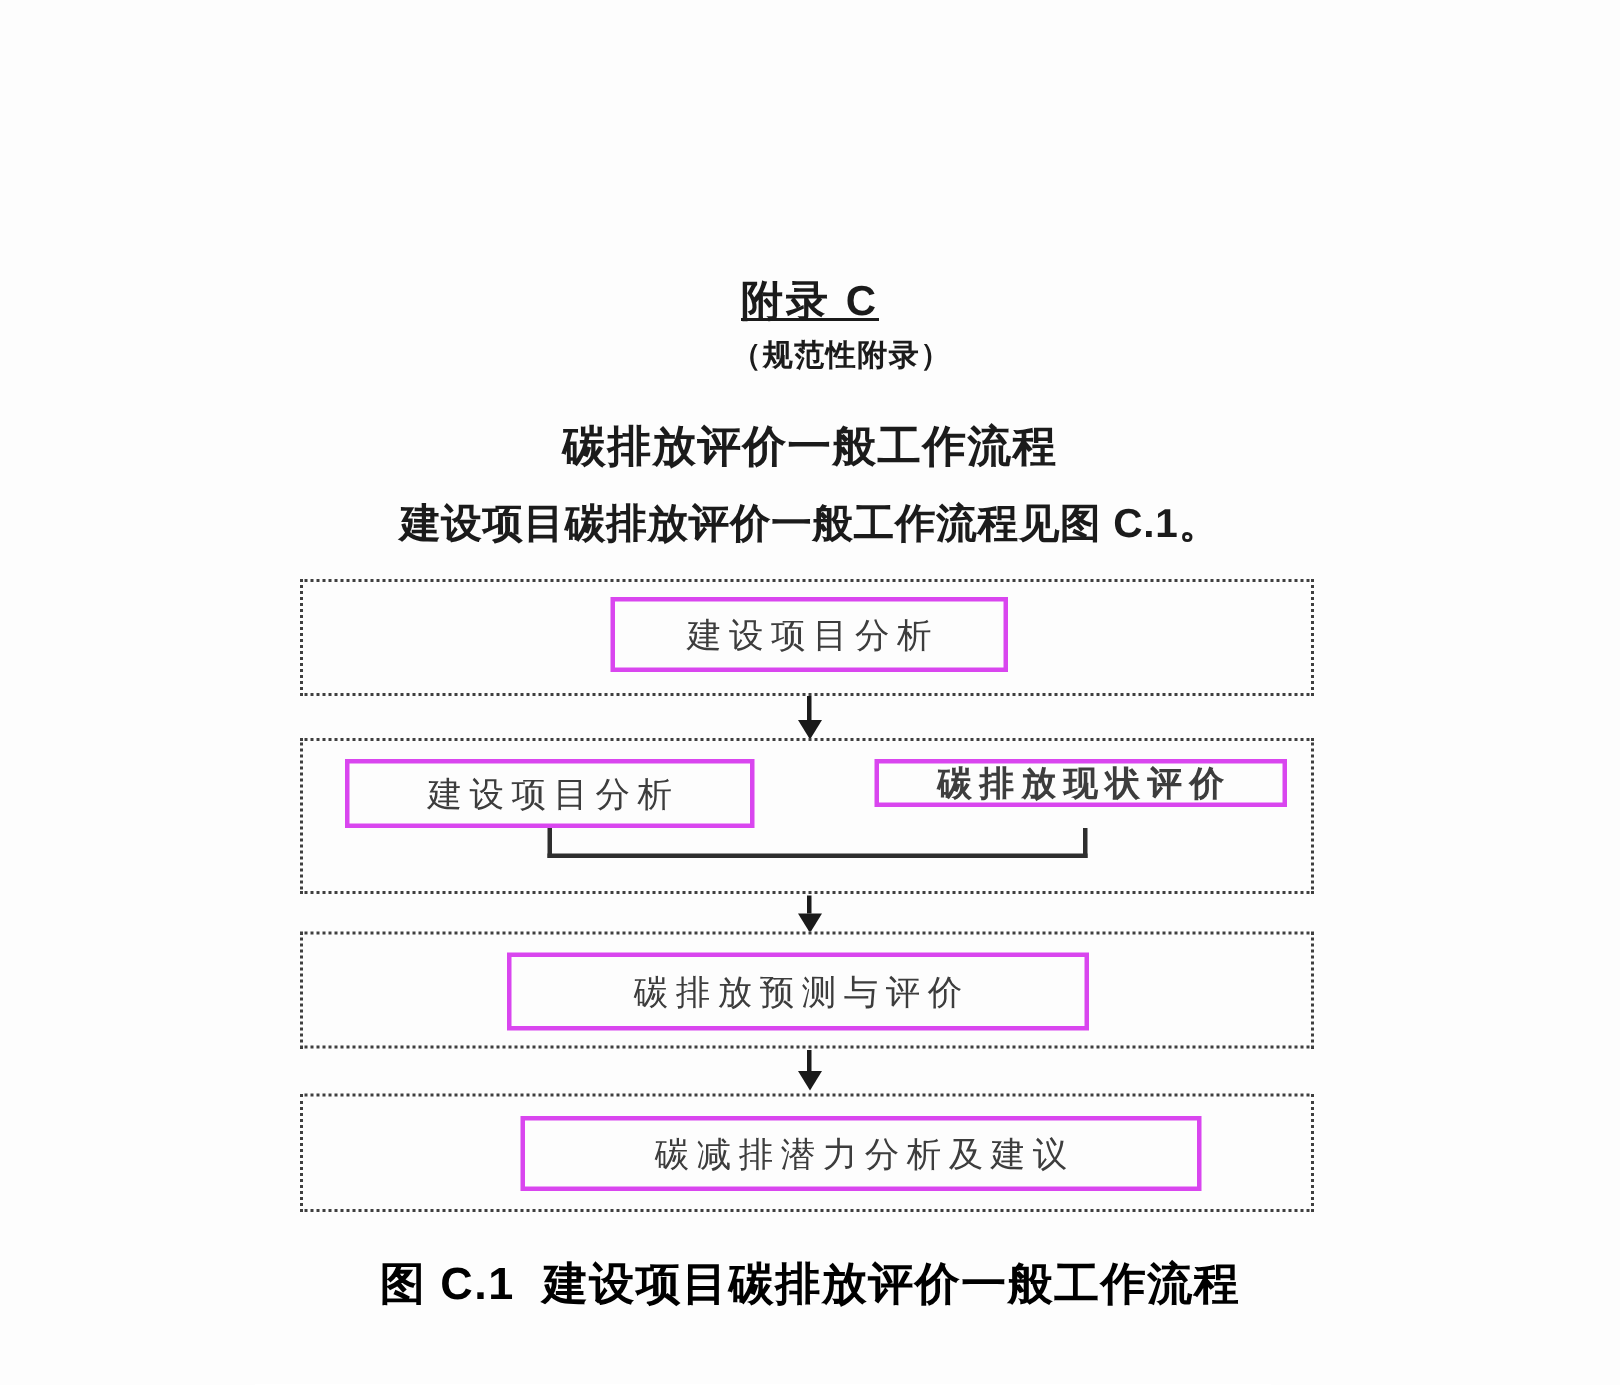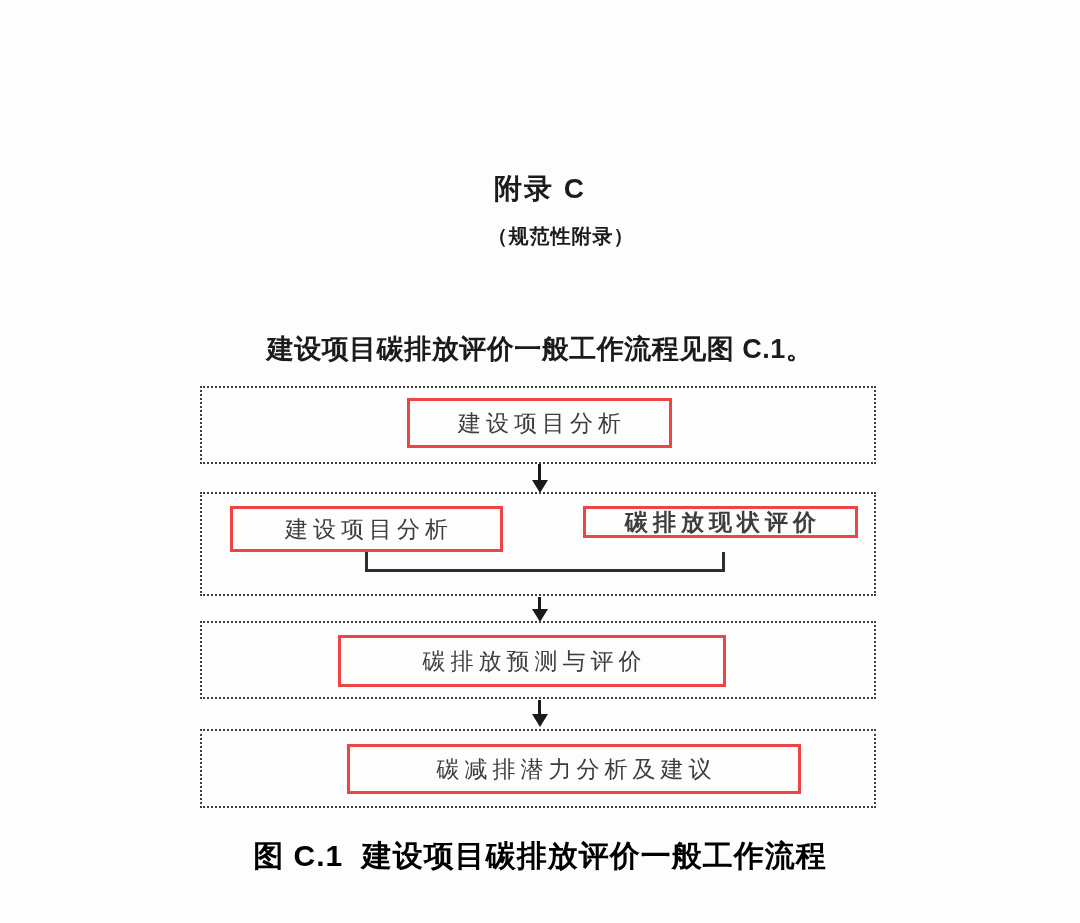--- a/index.html
+++ b/index.html
@@ -17,42 +17,42 @@
 
   
   .hline {
     position: absolute;
     left: 0; right: 0;
     text-align: center;
     font-weight: 700;
     color: #1b1b1b;
     white-space: pre;
   }
-  .hline.l1 { top: 170px; font-size: 28px; letter-spacing: 2px; }
+  .hline.l1 { top: 182px; font-size: 28px; letter-spacing: 2px; text-decoration: underline; }
   .hline.l2 { top: 223px; font-size: 20px; letter-spacing: 1px; padding-left: 42px; }
   .hline.l3 { top: 278px; font-size: 29px; letter-spacing: 1px; }
   .hline.l4 { top: 331px; font-size: 27px; letter-spacing: 0.5px; text-align: center; }
 
   
   .stage {
     position: absolute;
     left: 200px;
     width: 676px;
     border: 2px dotted #3f3f3f;
     background: #fdfdfd;
   }
   .stage.s1 { top: 386px; height: 78px; }
   .stage.s2 { top: 492px; height: 104px; }
   .stage.s3 { top: 621px; height: 78px; }
   .stage.s4 { top: 729px; height: 79px; }
 
   
   .fbox {
     position: absolute;
-    border: 3px solid #ef4444;
+    border: 3px solid #d946ef;
     background: #fdfdfd;
     display: flex;
     align-items: center;
     justify-content: center;
     font-family: "Liberation Serif", "DejaVu Serif", serif;
     font-size: 23px;
     color: #3d3d3d;
     letter-spacing: 5px;
     padding-left: 5px; 
     white-space: nowrap;
@@ -110,20 +110,21 @@
     white-space: pre;
   }
 </style>
 </head>
 <body>
 
 <div class="page">
 
   <div class="hline l1">附录 C</div>
   <div class="hline l2">（规范性附录）</div>
+  <div class="hline l3">碳排放评价一般工作流程</div>
   <div class="hline l4">建设项目碳排放评价一般工作流程见图 C.1。</div>
 
   <div class="stage s1">
     <div class="fbox b1">
       <span>建设项目分析</span>
     </div>
   </div>
 
   <div class="arrow a1"></div>
 

